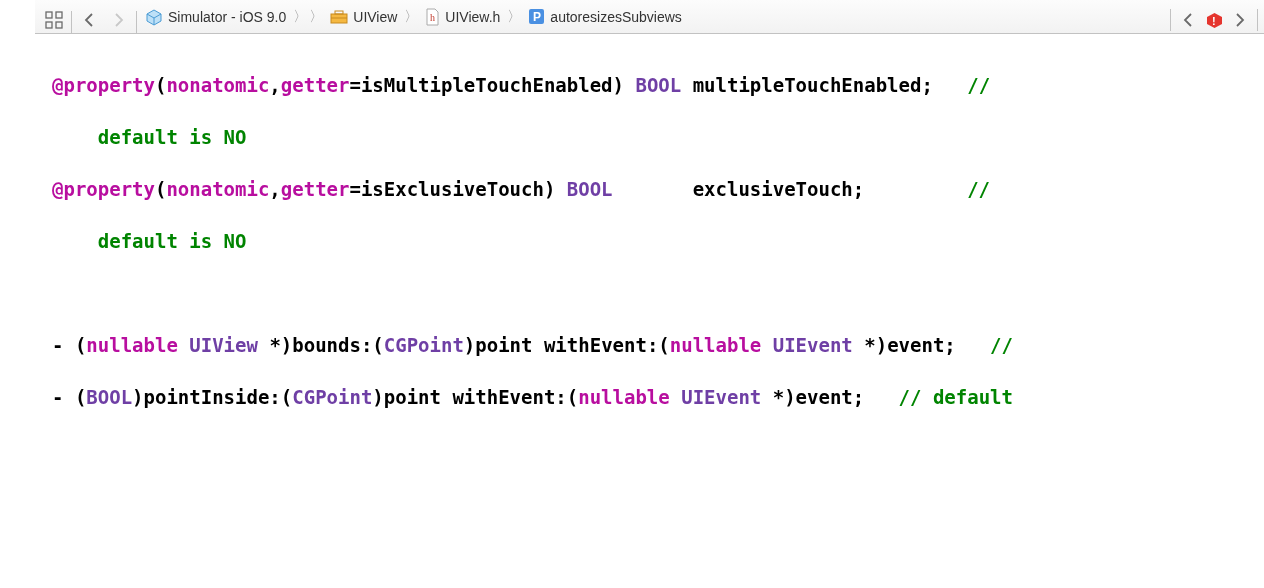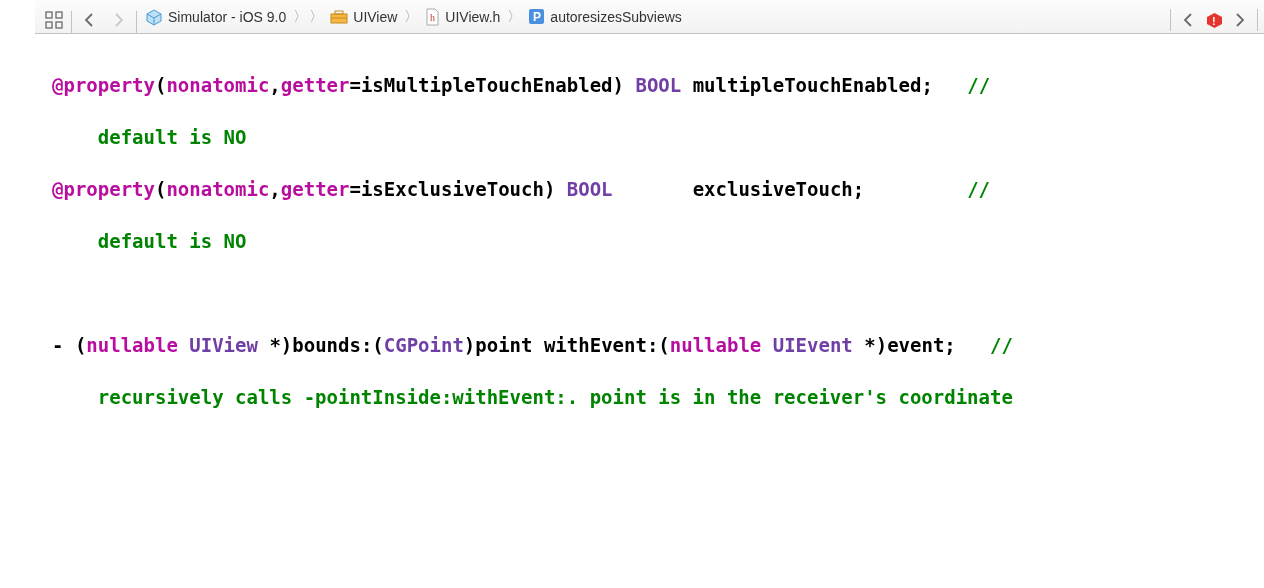--- a/index.html
+++ b/index.html
@@ -166,21 +166,21 @@
   </div>
 </div>
 
 <div class="editor">
 <div class="line"><span class="kw">@property</span><span>(</span><span class="kw">nonatomic</span><span>,</span><span class="kw">getter</span><span>=isMultipleTouchEnabled) </span><span class="type">BOOL</span><span> multipleTouchEnabled;   </span><span class="cm">//</span></div>
 <div class="line"><span class="cm">    default is NO</span></div>
 <div class="line"><span class="kw">@property</span><span>(</span><span class="kw">nonatomic</span><span>,</span><span class="kw">getter</span><span>=isExclusiveTouch) </span><span class="type">BOOL</span><span>       exclusiveTouch;         </span><span class="cm">//</span></div>
 <div class="line"><span class="cm">    default is NO</span></div>
 <div class="line"></div>
 <div class="line"><span>- (</span><span class="kw">nullable</span><span> </span><span class="type">UIView</span><span> *)bounds:(</span><span class="type">CGPoint</span><span>)point withEvent:(</span><span class="kw">nullable</span><span> </span><span class="type">UIEvent</span><span> *)event;   </span><span class="cm">//</span></div>
-<div class="line"><span class="cm">    recursively calls -pointInside:withEvent:. point is in the receiver's coordinate</span></div>
+<div class="line"><span>- (</span><span class="type">BOOL</span><span>)pointInside:(</span><span class="type">CGPoint</span><span>)point withEvent:(</span><span class="kw">nullable</span><span> </span><span class="type">UIEvent</span><span> *)event;   </span><span class="cm">// default</span></div>
 
 
 
 
 
 
 
 
 
 

